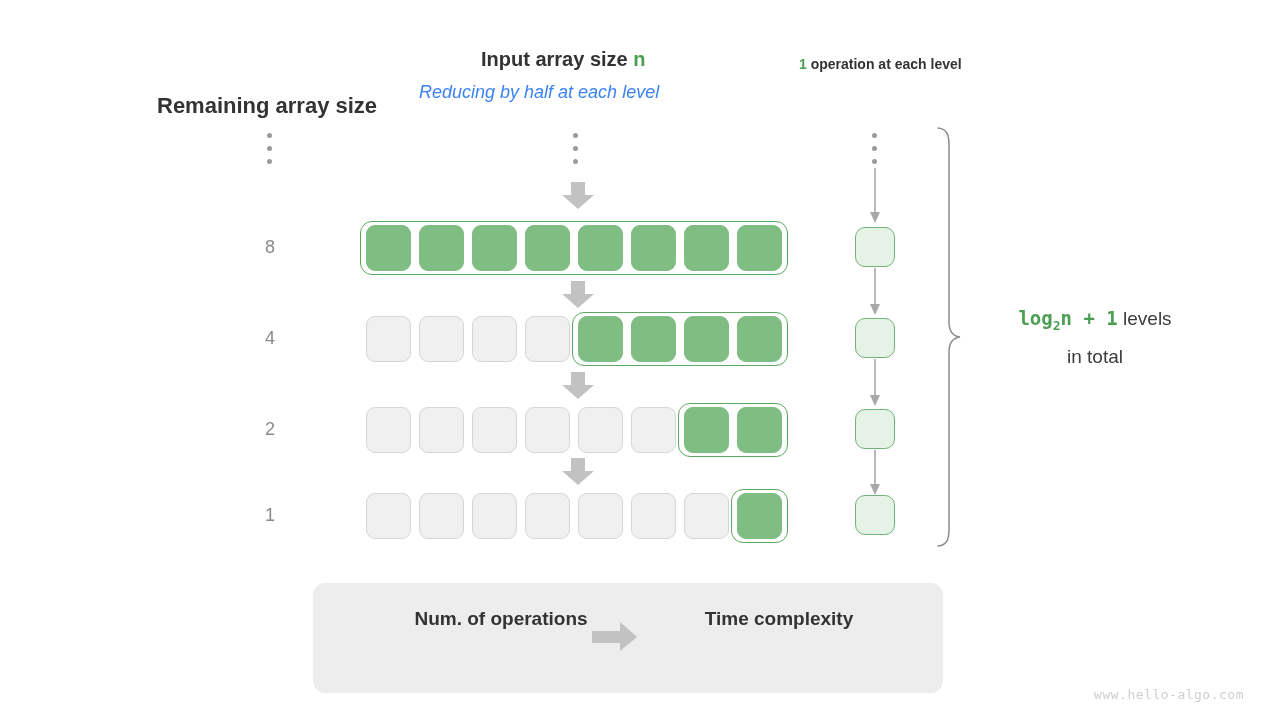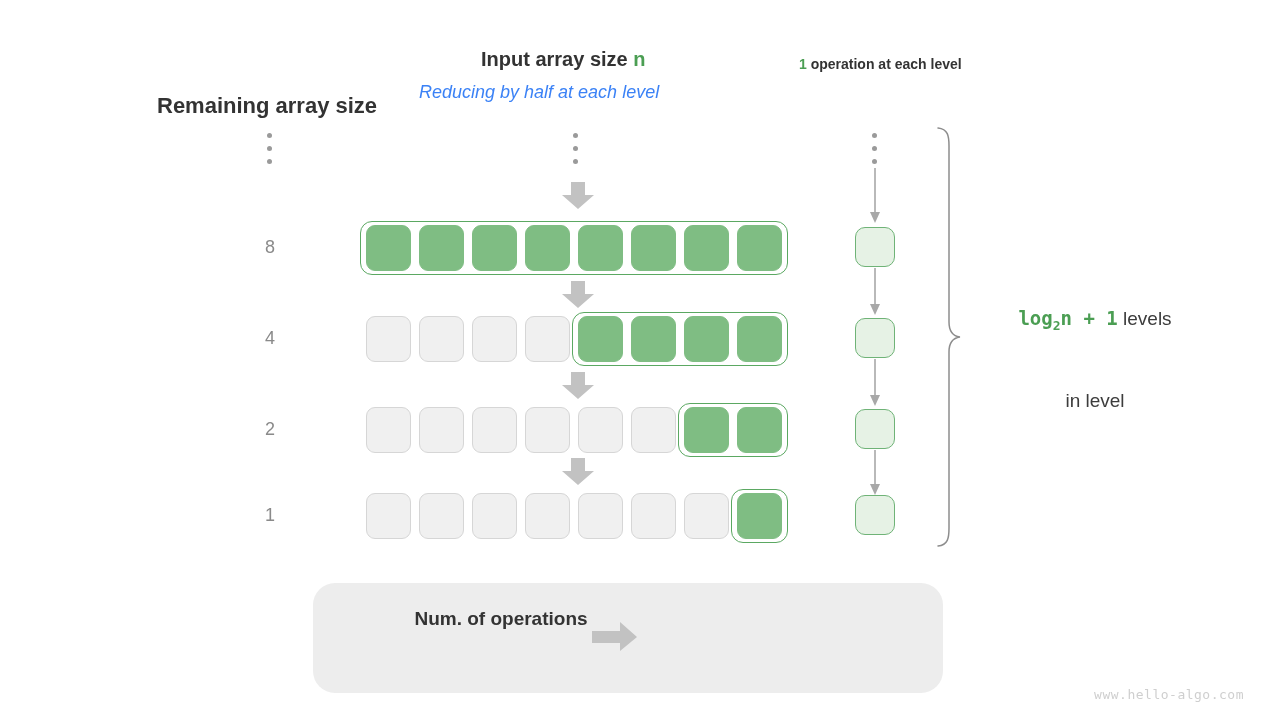--- a/index.html
+++ b/index.html
@@ -150,31 +150,30 @@
   }
   #annot .mono {
     font-family: "DejaVu Sans Mono", monospace;
     font-size: 19px;
     font-weight: bold;
     color: #4b9e53;
   }
   #annot .plain {
     font-size: 19px;
     color: #3c3c3c;
-    margin-top: 44px;
   }
   #annot sub { font-size: 13px; }
 
   
   #summary {
     position: absolute;
     left: 313px; top: 583px;
     width: 630px; height: 110px;
     background: #ededed;
-    border-radius: 22px;
+    border-radius: 12px;
   }
   .sum-col {
     position: absolute;
     text-align: center;
   }
   .sum-title {
     font-size: 19px;
     font-weight: bold;
     color: #333333;
     white-space: nowrap;
@@ -409,28 +408,29 @@
   <div id="brace">
     <svg width="26" height="422" viewBox="0 0 26 422" fill="none">
       <path d="M2 2 C 12 3, 13 10, 13 20 L13 196 C13 205, 16 210, 24 211 C16 212, 13 217, 13 226 L13 402 C13 412, 12 419, 2 420" stroke="#8d8d8d" stroke-width="1.5" fill="none" stroke-linecap="round"></path>
     </svg>
   </div>
 
   <div id="annot">
     <div>
       <span class="mono"><span>log</span><sub>2</sub><span>n + 1</span></span><span class="plain"> levels</span>
     </div>
-    <div class="plain">in level</div>
+    <div class="plain">in total</div>
   </div>
 
   <div id="summary">
     <div class="sum-col" id="sum-left">
       <div class="sum-title">Num. of operations</div>
     </div>
     <div class="sum-col" id="sum-right">
+      <div class="sum-title">Time complexity</div>
     </div>
   </div>
   <div id="sum-arrow">
     <svg width="46" height="30" viewBox="0 0 46 30">
       <polygon points="0,9 28,9 28,0 45,15 28,29 28,21 0,21" fill="#c2c2c2"></polygon>
     </svg>
   </div>
 
   <div id="watermark">www.hello-algo.com</div>
 

